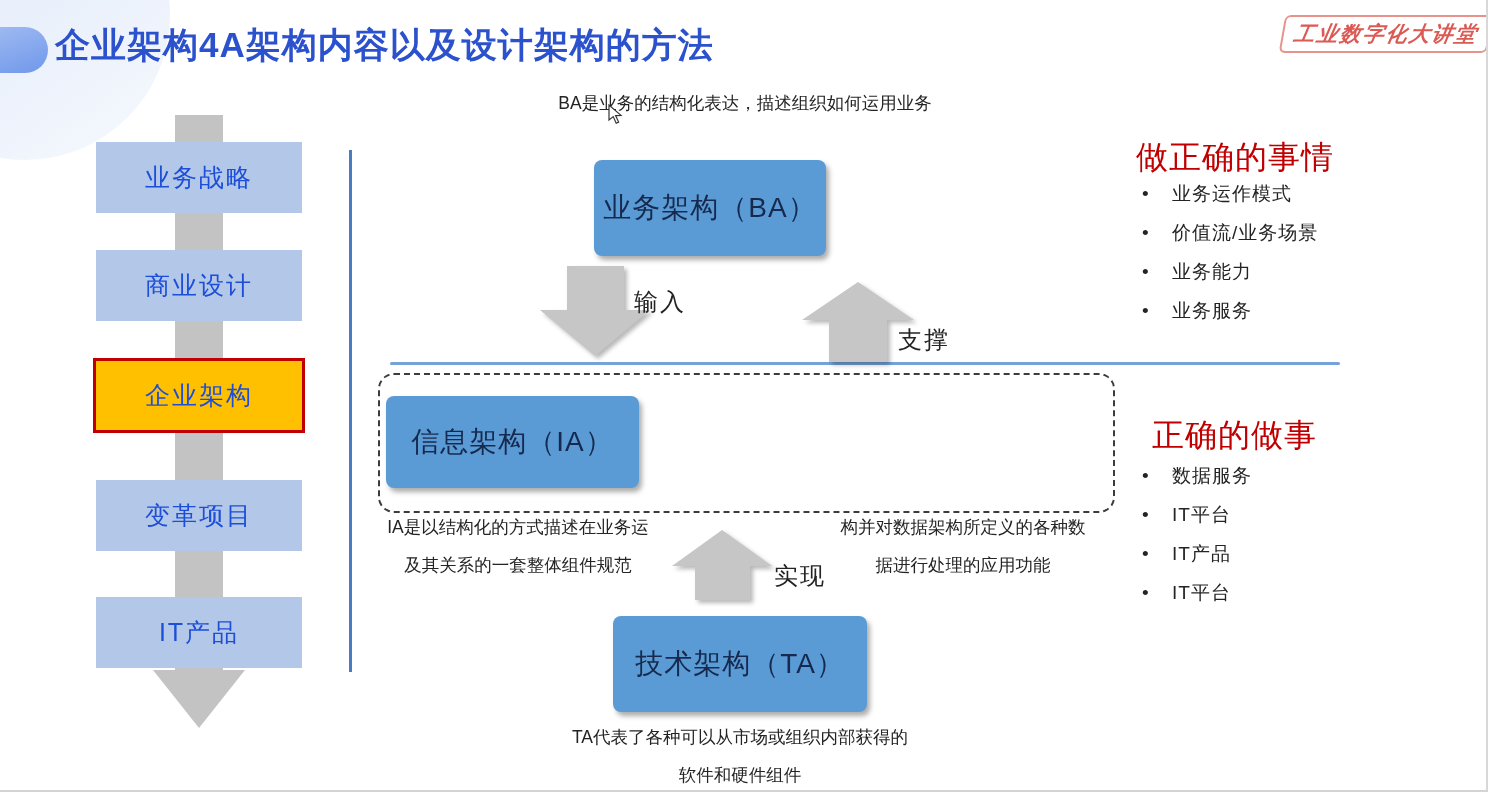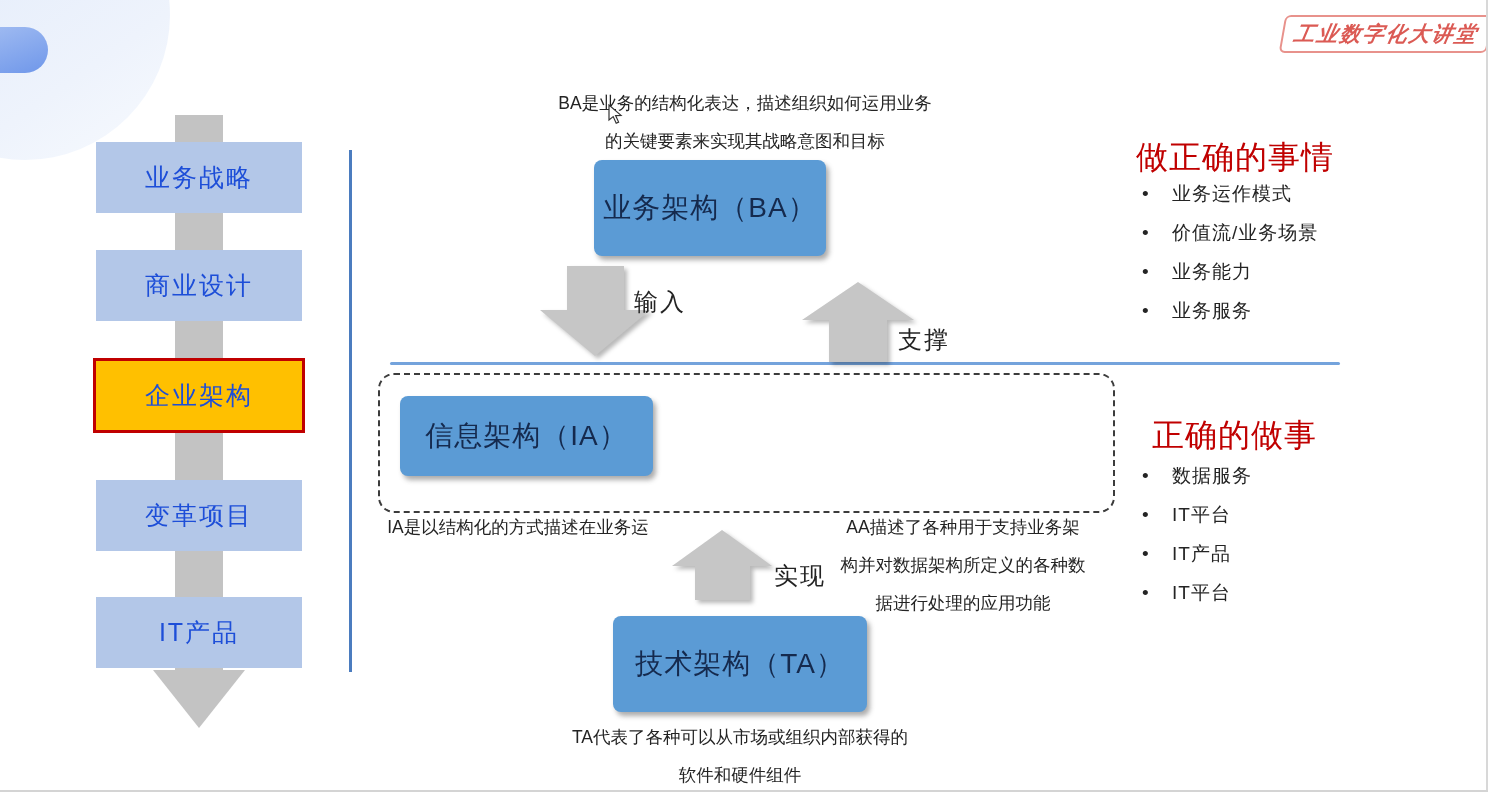--- a/index.html
+++ b/index.html
@@ -48,21 +48,21 @@
     position:absolute;left:378px;top:373px;width:733px;height:136px;
     border:2px dashed #3c3c3c;border-radius:16px;
   }
   .blue-box{
     position:absolute;background:#5b9bd5;border-radius:8px;
     display:flex;align-items:center;justify-content:center;
     font-size:28px;color:#152a4e;letter-spacing:1px;
     box-shadow:3px 4px 5px rgba(70,70,70,.45);
   }
   .box-ba{left:594px;top:160px;width:232px;height:96px;}
-  .box-ia{left:400px;top:396px;width:253px;height:80px;}
+  .box-ia{left:386px;top:396px;width:253px;height:92px;}
   .box-aa{left:828px;top:396px;width:253px;height:92px;}
   .box-ta{left:613px;top:616px;width:254px;height:96px;}
   .desc{
     position:absolute;font-size:17.5px;color:#242424;text-align:center;line-height:38px;
     white-space:nowrap;
   }
   .desc-ba{left:445px;top:84px;width:600px;}
   .desc-ia{left:368px;top:508px;width:300px;}
   .desc-aa{left:818px;top:508px;width:290px;}
   .desc-ta{left:430px;top:718px;width:620px;}
@@ -86,36 +86,36 @@
   .edge-bottom{position:absolute;left:0;bottom:0;width:100%;height:2px;background:#d4d4d4;}
 </style>
 </head>
 <body>
 
 <div class="slide">
 
   <div class="deco-circle"></div>
   <div class="deco-pill"></div>
 
+  <div class="page-title">企业架构4A架构内容以及设计架构的方法</div>
   <div class="logo">工业数字化大讲堂</div>
 
   <div class="flow-shaft"></div>
   <div class="flow-arrowhead"></div>
   <div class="flow-box" style="top:142px">业务战略</div>
   <div class="flow-box" style="top:250px">商业设计</div>
   <div class="flow-box hl" style="top:358px">企业架构</div>
   <div class="flow-box" style="top:480px">变革项目</div>
   <div class="flow-box" style="top:597px">IT产品</div>
 
   <div class="vline"></div>
   <div class="hline"></div>
 
   <div class="desc desc-ba">
     <div>BA是业务的结构化表达，描述组织如何运用业务</div>
-    <div>的关键要素来实现其战略意图和目标</div>
   </div>
   <div class="cursor">
     <svg width="15" height="21" viewBox="0 0 15 21">
       <path d="M1,1 L1,16 L5.2,12.6 L8.2,19.2 L10.6,18.1 L7.6,11.6 L13,11.4 Z" fill="#ffffff" stroke="#333333" stroke-width="1.2"></path>
     </svg>
   </div>
 
   <div class="blue-box box-ba">业务架构（BA）</div>
 
   <div class="arr" style="left:540px;top:266px;width:110px;">
@@ -128,24 +128,24 @@
     <div class="head-up"></div>
     <div class="shaft" style="width:58px;height:42px;"></div>
   </div>
   <div class="arr-label" style="left:898px;top:324px;">支撑</div>
 
   <div class="dashed-box"></div>
   <div class="blue-box box-ia">信息架构（IA）</div>
 
   <div class="desc desc-ia">
     <div>IA是以结构化的方式描述在业务运</div>
+    <div>及其关系的一套整体组件规范</div>
   </div>
 
   <div class="desc desc-aa">
-    <div>AA描述了各种用于支持业务架</div>
     <div>构并对数据架构所定义的各种数</div>
     <div>据进行处理的应用功能</div>
   </div>
 
   <div class="arr" style="left:672px;top:530px;width:100px;">
     <div class="head-up sm"></div>
     <div class="shaft" style="width:55px;height:34px;"></div>
   </div>
   <div class="arr-label" style="left:774px;top:560px;">实现</div>
 

